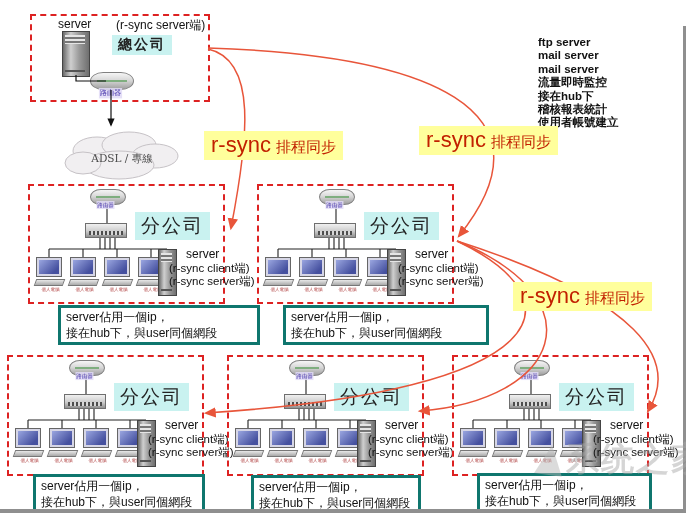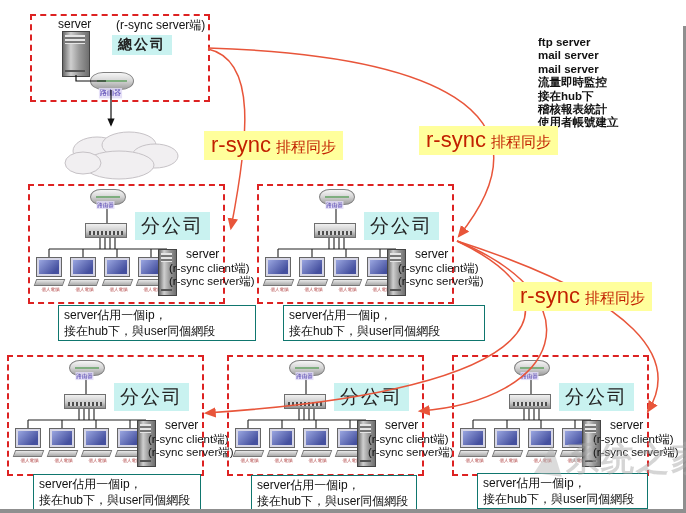--- a/index.html
+++ b/index.html
@@ -64,21 +64,21 @@
   .mon{width:24px;height:18px;margin:0 auto;background:#d6d6e6;border:1px solid #666;position:relative;}
   .mon::after{content:"";position:absolute;inset:2px;background:linear-gradient(135deg,#9aa6e0 0%,#45509f 80%);}
   .kb{width:27px;height:5px;margin:2px auto 0;background:linear-gradient(180deg,#e8e8e8,#a9a9a9);
       border:1px solid #777;transform:skewX(-20deg);}
   .pclb{font-size:9px;color:#b04040;white-space:nowrap;transform:scale(.5);transform-origin:center top;}
   .tower-sm{left:128px;top:63px;width:17px;height:45px;}
   .srv-text{position:absolute;left:139px;top:62px;font-size:11.5px;line-height:13.6px;
       white-space:nowrap;z-index:3;}
   .srv-name{padding-left:17px;font-size:12px;}
   
-  .note{position:absolute;background:#fff;border:1px solid #0f766e;font-size:12px;line-height:16px;
+  .note{position:absolute;background:#fff;border:3px solid #0f766e;font-size:12px;line-height:16px;
       padding:1px 5px;white-space:nowrap;z-index:3;}
   #note1{left:58px;top:305px;width:186px;}
   #note2{left:283px;top:305px;width:190px;}
   #noteA{left:33px;top:474px;width:156px;}
   #noteB{left:251px;top:475px;width:154px;}
   #noteC{left:477px;top:473px;width:159px;}
   
   #flows{position:absolute;left:0;top:0;z-index:4;pointer-events:none;}
   
   #wm{position:absolute;left:536px;top:437px;z-index:9;opacity:.48;display:flex;align-items:center;z-index:9;}
@@ -106,20 +106,21 @@
 
   <svg id="cloud" width="130" height="58">
     <g fill="#f1eff1" stroke="#c6c2c6" stroke-width="1">
       <ellipse cx="40" cy="22" rx="24" ry="14"></ellipse>
       <ellipse cx="72" cy="16" rx="27" ry="13"></ellipse>
       <ellipse cx="98" cy="27" rx="23" ry="12"></ellipse>
       <ellipse cx="62" cy="36" rx="35" ry="14"></ellipse>
       <ellipse cx="26" cy="34" rx="18" ry="11"></ellipse>
     </g>
   </svg>
+  <div id="cloud-label">ADSL / 專線</div>
 
   <div class="branch-box pos-b1">
   <svg class="tree" width="193" height="116">
     <g stroke="#222" stroke-width="1.1" fill="none">
       <path d="M77,18 V37"></path>
       <path d="M70,50 V63 M75,50 V63 M80,50 V63 M85,50 V63"></path>
       <path d="M19,63 H137"></path>
       <path d="M19,63 V72 M53,63 V72 M87,63 V72 M121,63 V72 M137,63 V66"></path>
     </g>
   </svg>

